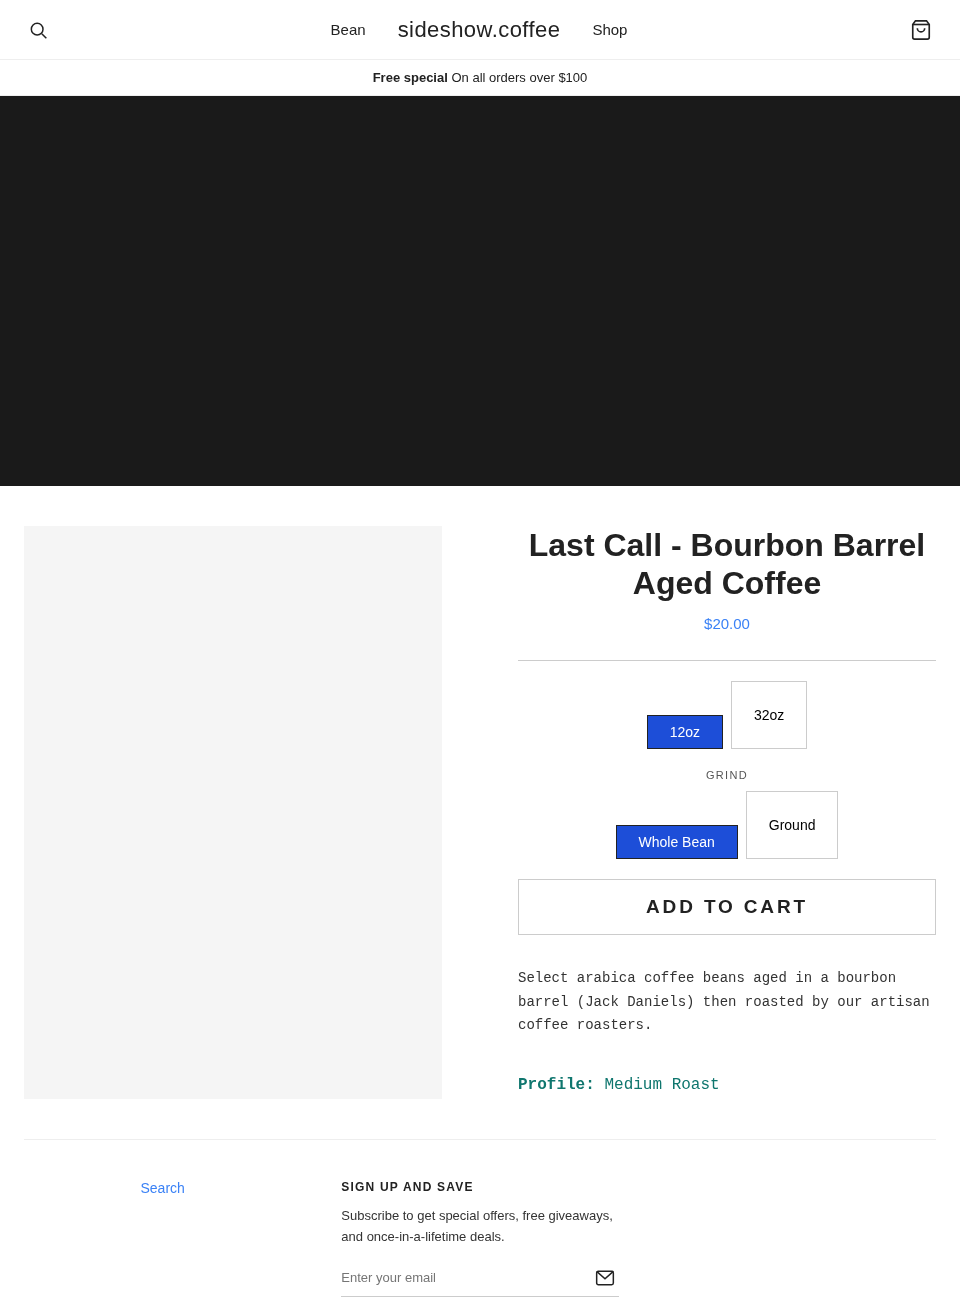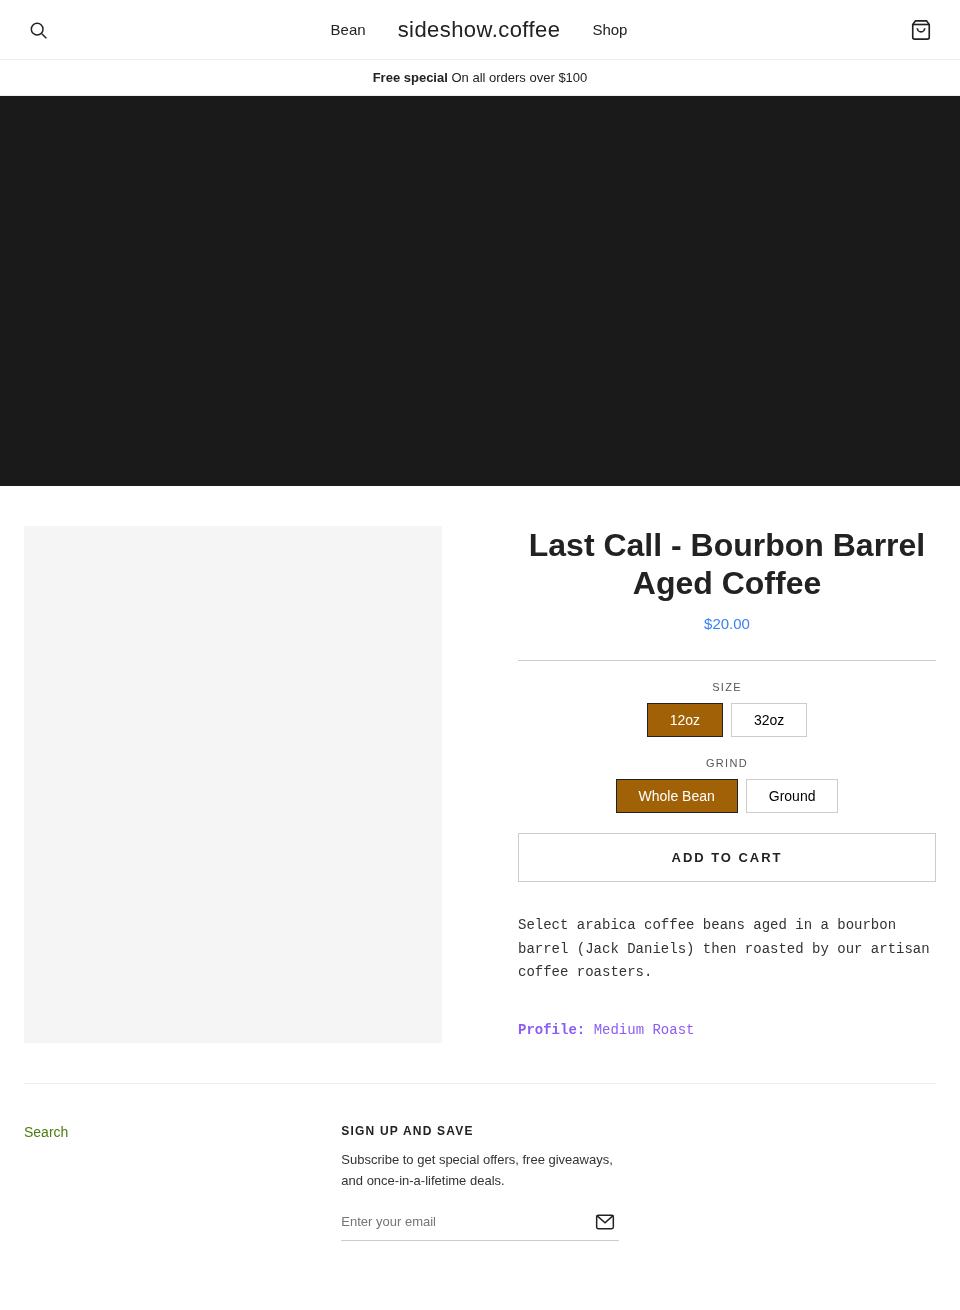--- a/index.html
+++ b/index.html
@@ -120,74 +120,76 @@
     }
     .option-btn {
       padding: 8px 22px;
       border: 1px solid #ccc;
       background: #fff;
       font-size: 14px;
       cursor: pointer;
       color: #000000;
     }
     .option-btn.selected {
-      background: #a16207;
+      background: #1d4ed8;
       color: #fff;
       border-color: #222;
+      margin-top: 34px;
     }
 
     .add-to-cart-btn {
       display: block;
       width: 100%;
       padding: 16px;
       background: #fff;
       border: 1px solid #ccc;
-      font-size: 13px;
+      font-size: 19px;
       letter-spacing: 0.15em;
       font-weight: 600;
       cursor: pointer;
       color: #222;
       text-align: center;
       margin-bottom: 32px;
     }
 
     .product-description {
       font-size: 14px;
       line-height: 1.7;
       color: #333;
       font-family: 'Courier New', Courier, monospace;
       margin-bottom: 16px;
     }
     .product-profile {
-      font-size: 14px;
+      font-size: 16px;
       font-family: 'Courier New', Courier, monospace;
       line-height: 1.7;
-      color: #8b5cf6;
+      color: #0f766e;
     }
     .product-profile strong { font-weight: 700; }
 
     
     .footer-divider {
       border: none;
       border-top: 1px solid #eee;
       margin: 0 24px;
     }
     .footer {
       display: flex;
       padding: 40px 24px;
       gap: 40px;
       background: #fff;
     }
     .footer-col { flex: 1; }
     .footer-link {
       font-size: 14px;
-      color: #4d7c0f;
+      color: #3b82f6;
       text-decoration: none;
       cursor: pointer;
       display: block;
+      text-align: center;
     }
     .footer-signup-title {
       font-size: 12px;
       letter-spacing: 0.1em;
       font-weight: 700;
       margin-bottom: 12px;
       color: #222;
     }
     .footer-signup-desc {
       font-size: 13px;
@@ -257,21 +259,20 @@
 
   <div class="product-image-col"></div>
 
   <div class="product-info-col">
     <h1 class="product-title">Last Call - Bourbon Barrel Aged Coffee</h1>
     <p class="product-price">$20.00</p>
 
     <hr class="option-divider">
 
     
-    <div class="option-label">SIZE</div>
     <div class="option-buttons">
       <button class="option-btn selected">12oz</button>
       <button class="option-btn">32oz</button>
     </div>
 
     
     <div class="option-label">GRIND</div>
     <div class="option-buttons">
       <button class="option-btn selected">Whole Bean</button>
       <button class="option-btn">Ground</button>

